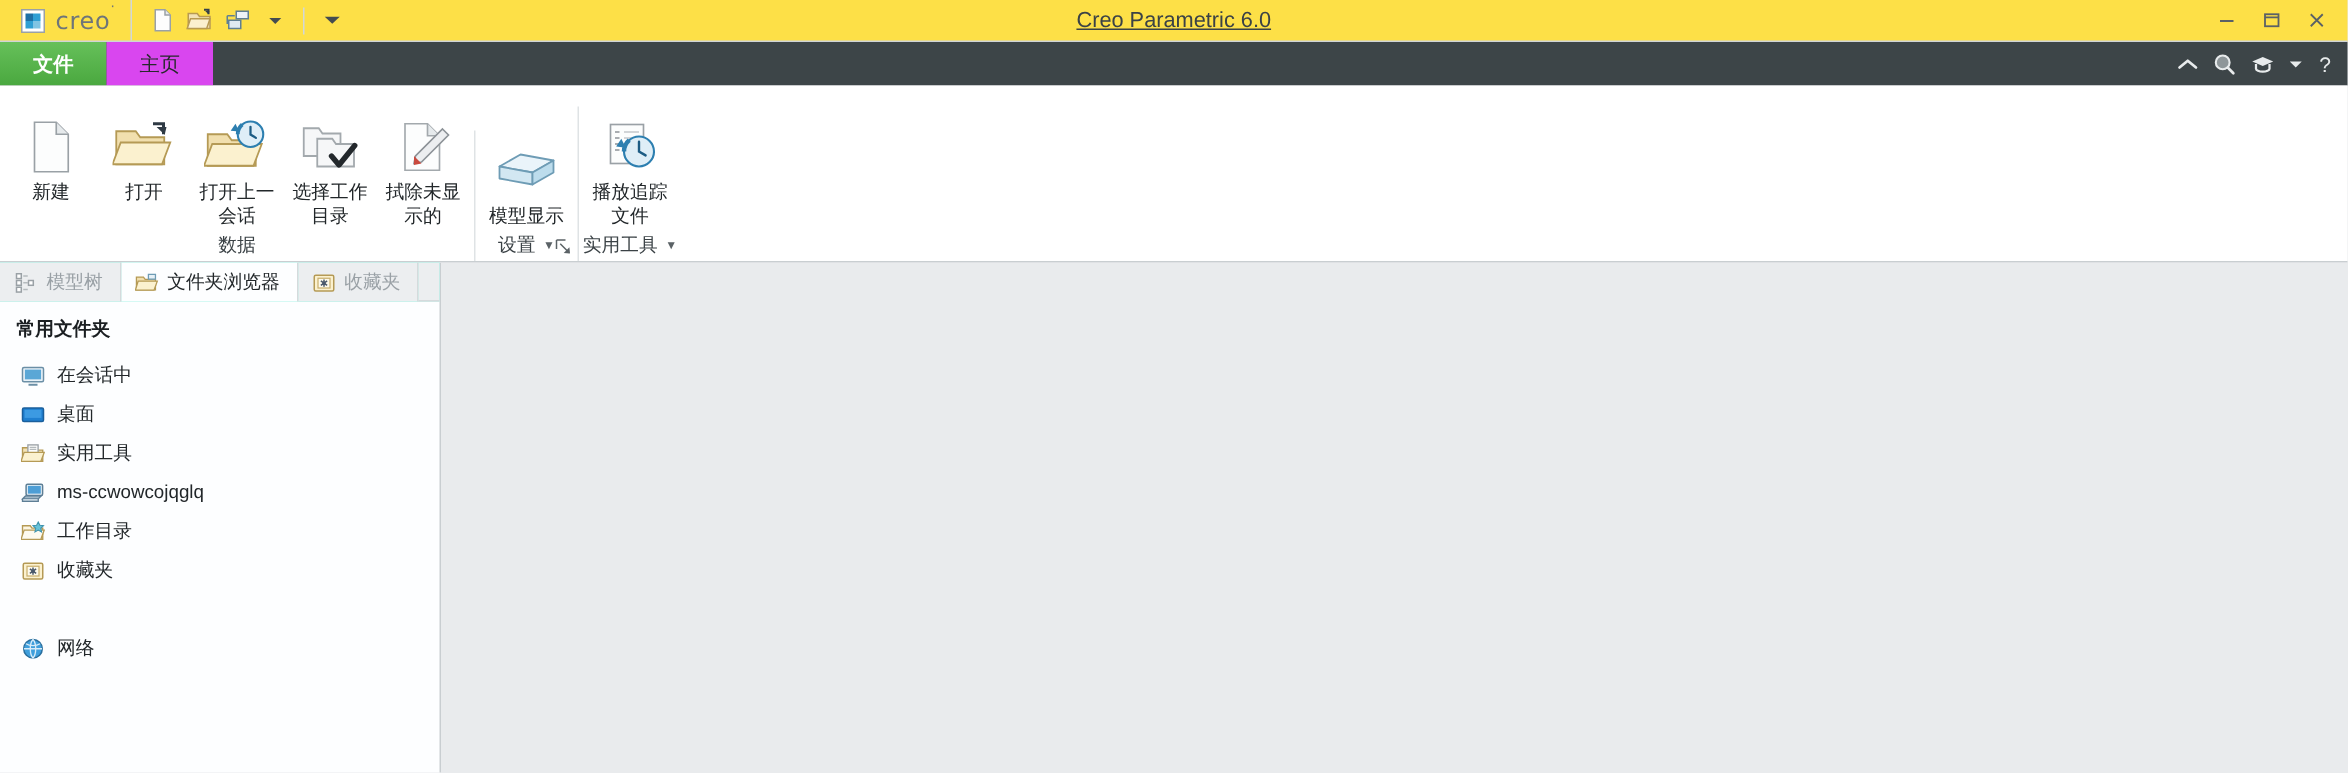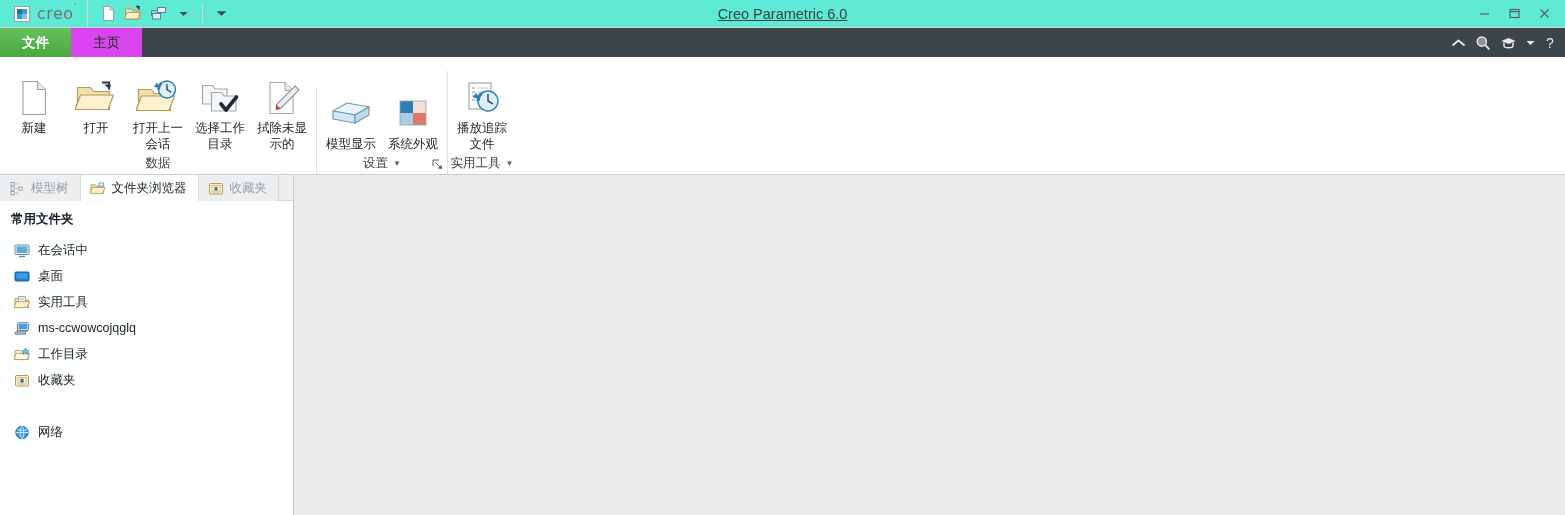--- a/index.html
+++ b/index.html
@@ -20,21 +20,21 @@
     width: 1565px;
     height: 515px;
     position: relative;
     display: flex;
     flex-direction: column;
   }
 
   
   .titlebar {
     height: 27px;
-    background: #5eead4;
+    background: #fde047;
     border-bottom: 1px solid #cfd4d6;
     display: flex;
     align-items: center;
     position: relative;
     flex: none;
     justify-content: space-between;
   }
   .creo-logo {
     display: flex;
     align-items: center;
@@ -496,32 +496,20 @@
           <div class="ico">
             <svg width="44" height="38" viewBox="0 0 44 38">
               <path d="M4 16l14-8 22 4-14 8z" fill="#eaf4fa" stroke="#6e9cb5" stroke-width="1.2" stroke-linejoin="round"></path>
               <path d="M4 16v8l22 4v-8z" fill="#d2e7f2" stroke="#6e9cb5" stroke-width="1.2" stroke-linejoin="round"></path>
               <path d="M26 20l14-8v8l-14 8z" fill="#bcdcec" stroke="#6e9cb5" stroke-width="1.2" stroke-linejoin="round"></path>
             </svg>
           </div>
           <div class="lbl">模型显示</div>
         </div>
 
-        <div class="rbtn">
-          <div class="ico">
-            <svg width="36" height="38" viewBox="0 0 36 38">
-              <rect x="5" y="6" width="13" height="12" fill="#2b7fb4"></rect>
-              <rect x="18" y="6" width="13" height="12" fill="#f2ddd9"></rect>
-              <rect x="5" y="18" width="13" height="12" fill="#a9cee4"></rect>
-              <rect x="18" y="18" width="13" height="12" fill="#e2786a"></rect>
-              <rect x="5" y="6" width="26" height="24" fill="none" stroke="#9aa1a6" stroke-width="0.8"></rect>
-            </svg>
-          </div>
-          <div class="lbl">系统外观</div>
-        </div>
 
       </div>
       <div class="rgroup-footer">
         <span>设置</span>
         <span class="caret">▼</span>
         <span class="launcher">
           <svg width="11" height="11" viewBox="0 0 11 11">
             <path d="M1 1h6M1 1v6" stroke="#5b6266" stroke-width="1" fill="none"></path>
             <path d="M9.5 9.5l-6-6" stroke="#5b6266" stroke-width="1"></path>
             <path d="M10 10l-4.2-0.4 3.8-3.8z" fill="#5b6266"></path>

